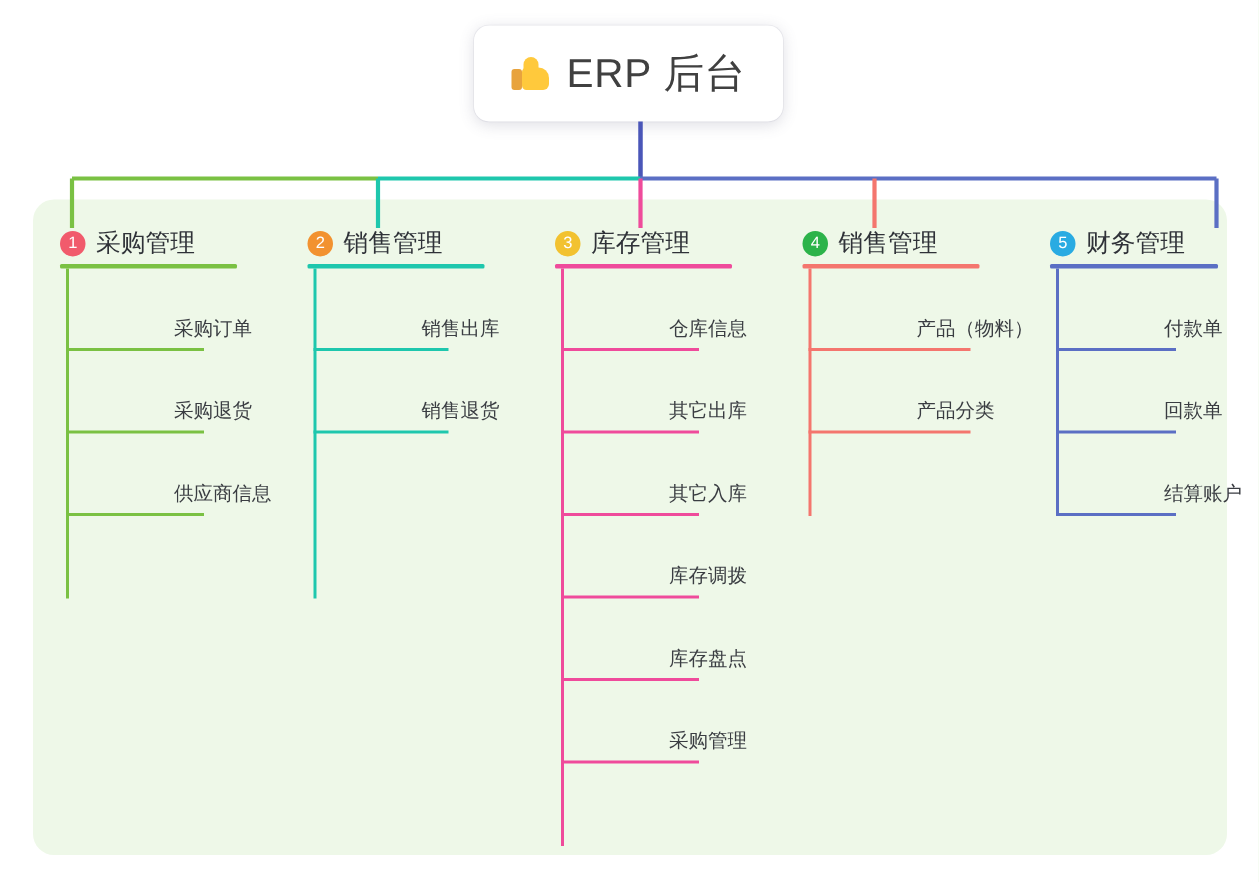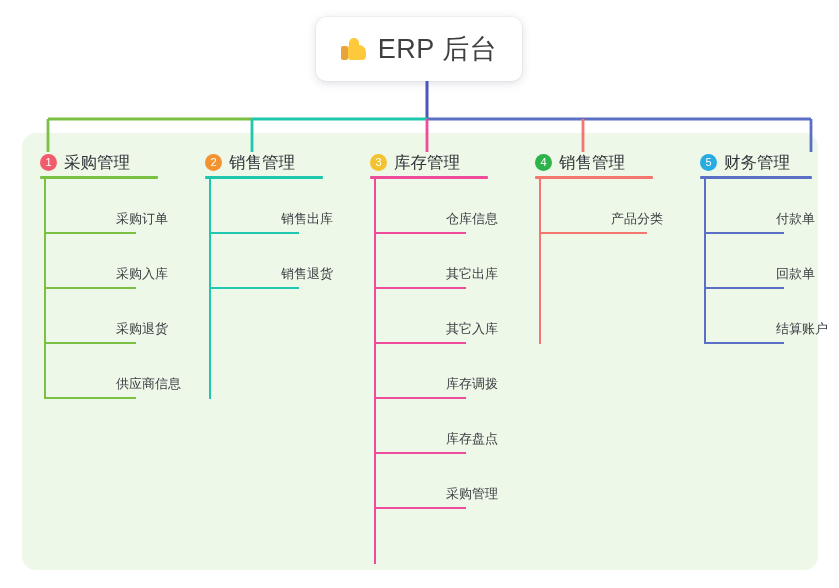--- a/index.html
+++ b/index.html
@@ -116,24 +116,20 @@
           <span class="col-title">采购管理</span>
           <span class="head-rule" style="background: rgb(122, 193, 67); width: 118px;"></span>
         </div>
         <div class="items">
           <span class="spine" style="background: rgb(122, 193, 67); height: 220px;"></span>
           <div class="item">
             <span class="item-label">采购订单</span>
             <span class="item-rule" style="background: rgb(122, 193, 67); width: 92px;"></span>
           </div>
           <div class="item">
-            <span class="item-label">采购入库</span>
-            <span class="item-rule" style="background: rgb(122, 193, 67); width: 92px;"></span>
-          </div>
-          <div class="item">
             <span class="item-label">采购退货</span>
             <span class="item-rule" style="background: rgb(122, 193, 67); width: 92px;"></span>
           </div>
           <div class="item">
             <span class="item-label">供应商信息</span>
             <span class="item-rule" style="background: rgb(122, 193, 67); width: 92px;"></span>
           </div>
         </div>
       </div>
       <div class="col" style="left: 205px;">
@@ -190,20 +186,24 @@
       </div>
       <div class="col" style="left: 535px;">
         <div class="col-head">
           <span class="badge" style="background: rgb(44, 179, 74);">4</span>
           <span class="col-title">销售管理</span>
           <span class="head-rule" style="background: rgb(244, 118, 110); width: 118px;"></span>
         </div>
         <div class="items">
           <span class="spine" style="background: rgb(244, 118, 110); height: 165px;"></span>
           <div class="item">
+            <span class="item-label">产品（物料）</span>
+            <span class="item-rule" style="background: rgb(244, 118, 110); width: 108px;"></span>
+          </div>
+          <div class="item">
             <span class="item-label">产品分类</span>
             <span class="item-rule" style="background: rgb(244, 118, 110); width: 108px;"></span>
           </div>
         </div>
       </div>
       <div class="col" style="left: 700px;">
         <div class="col-head">
           <span class="badge" style="background: rgb(41, 171, 226);">5</span>
           <span class="col-title">财务管理</span>
           <span class="head-rule" style="background: rgb(91, 111, 196); width: 112px;"></span>

